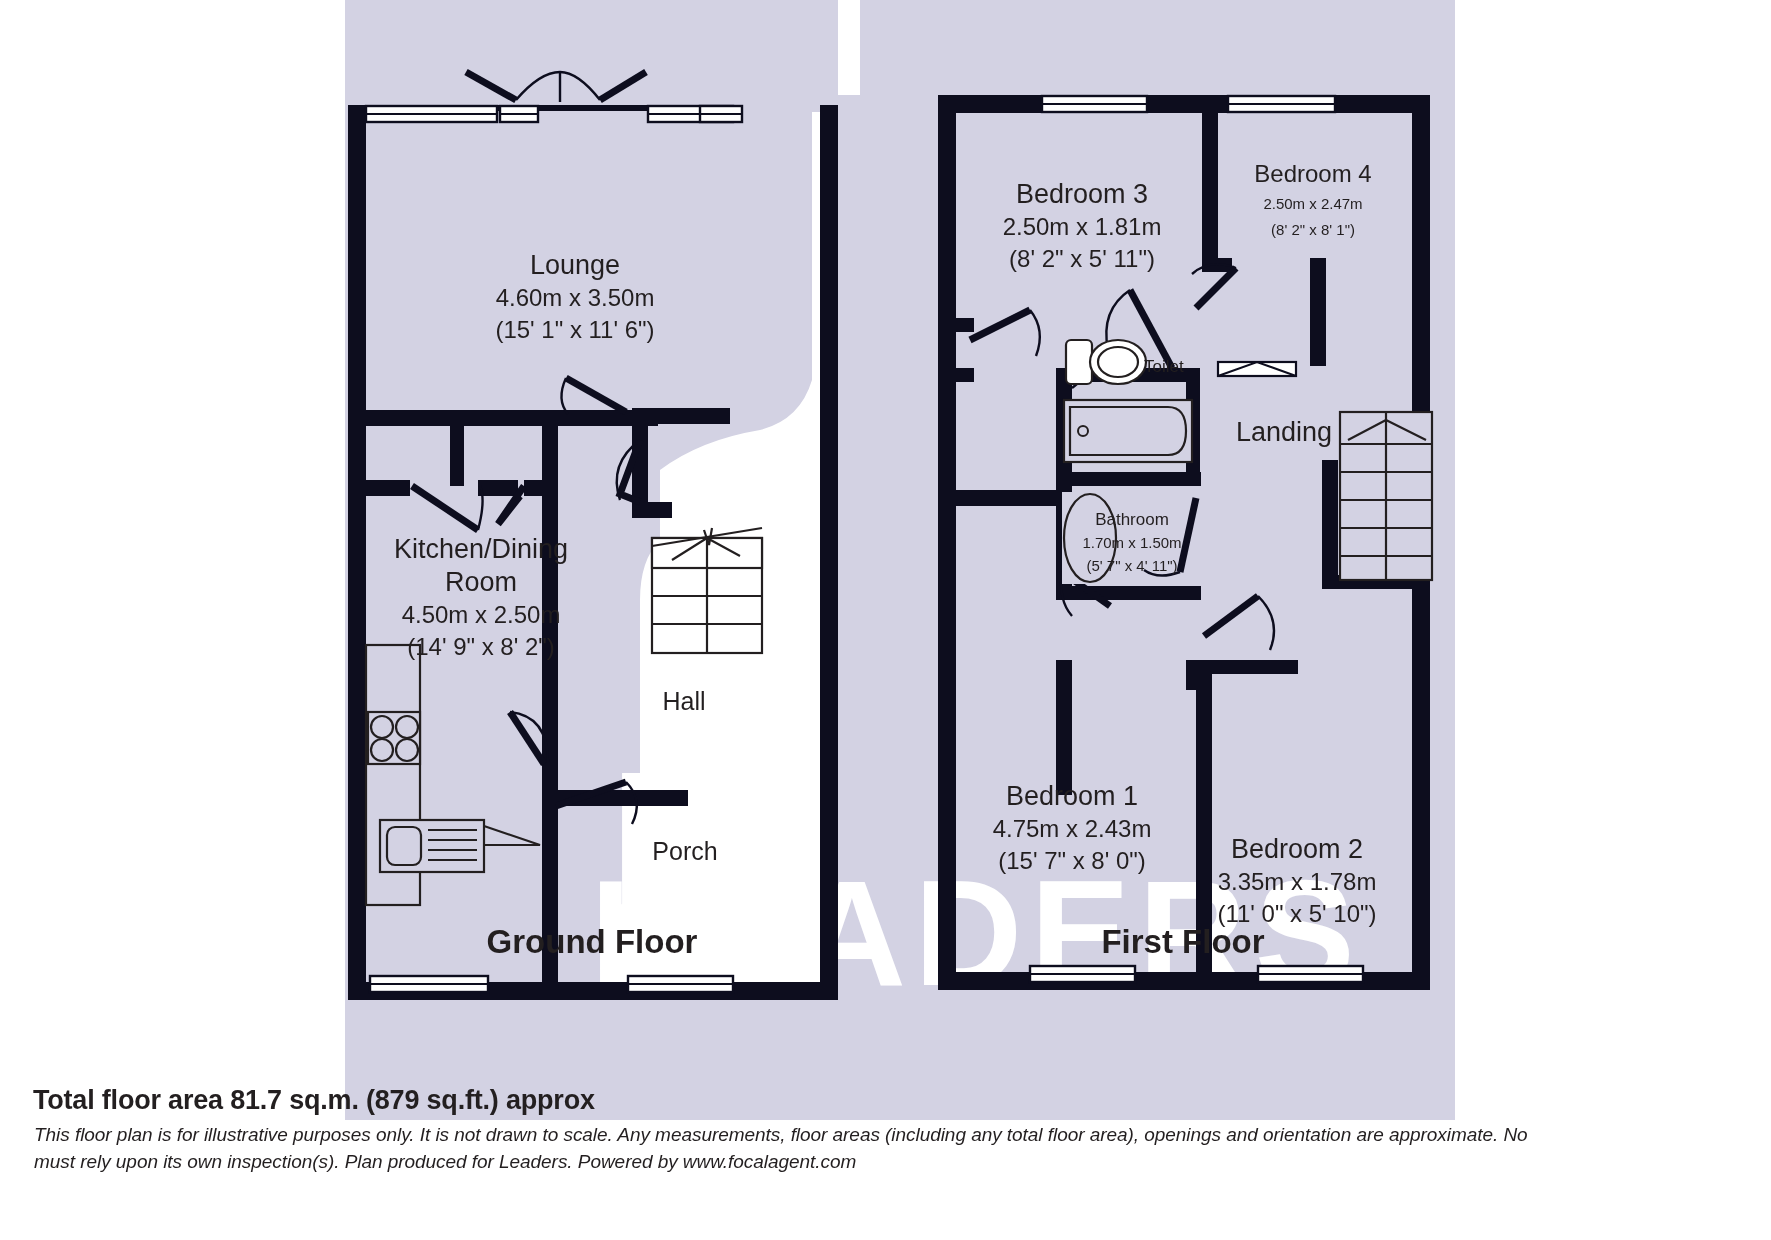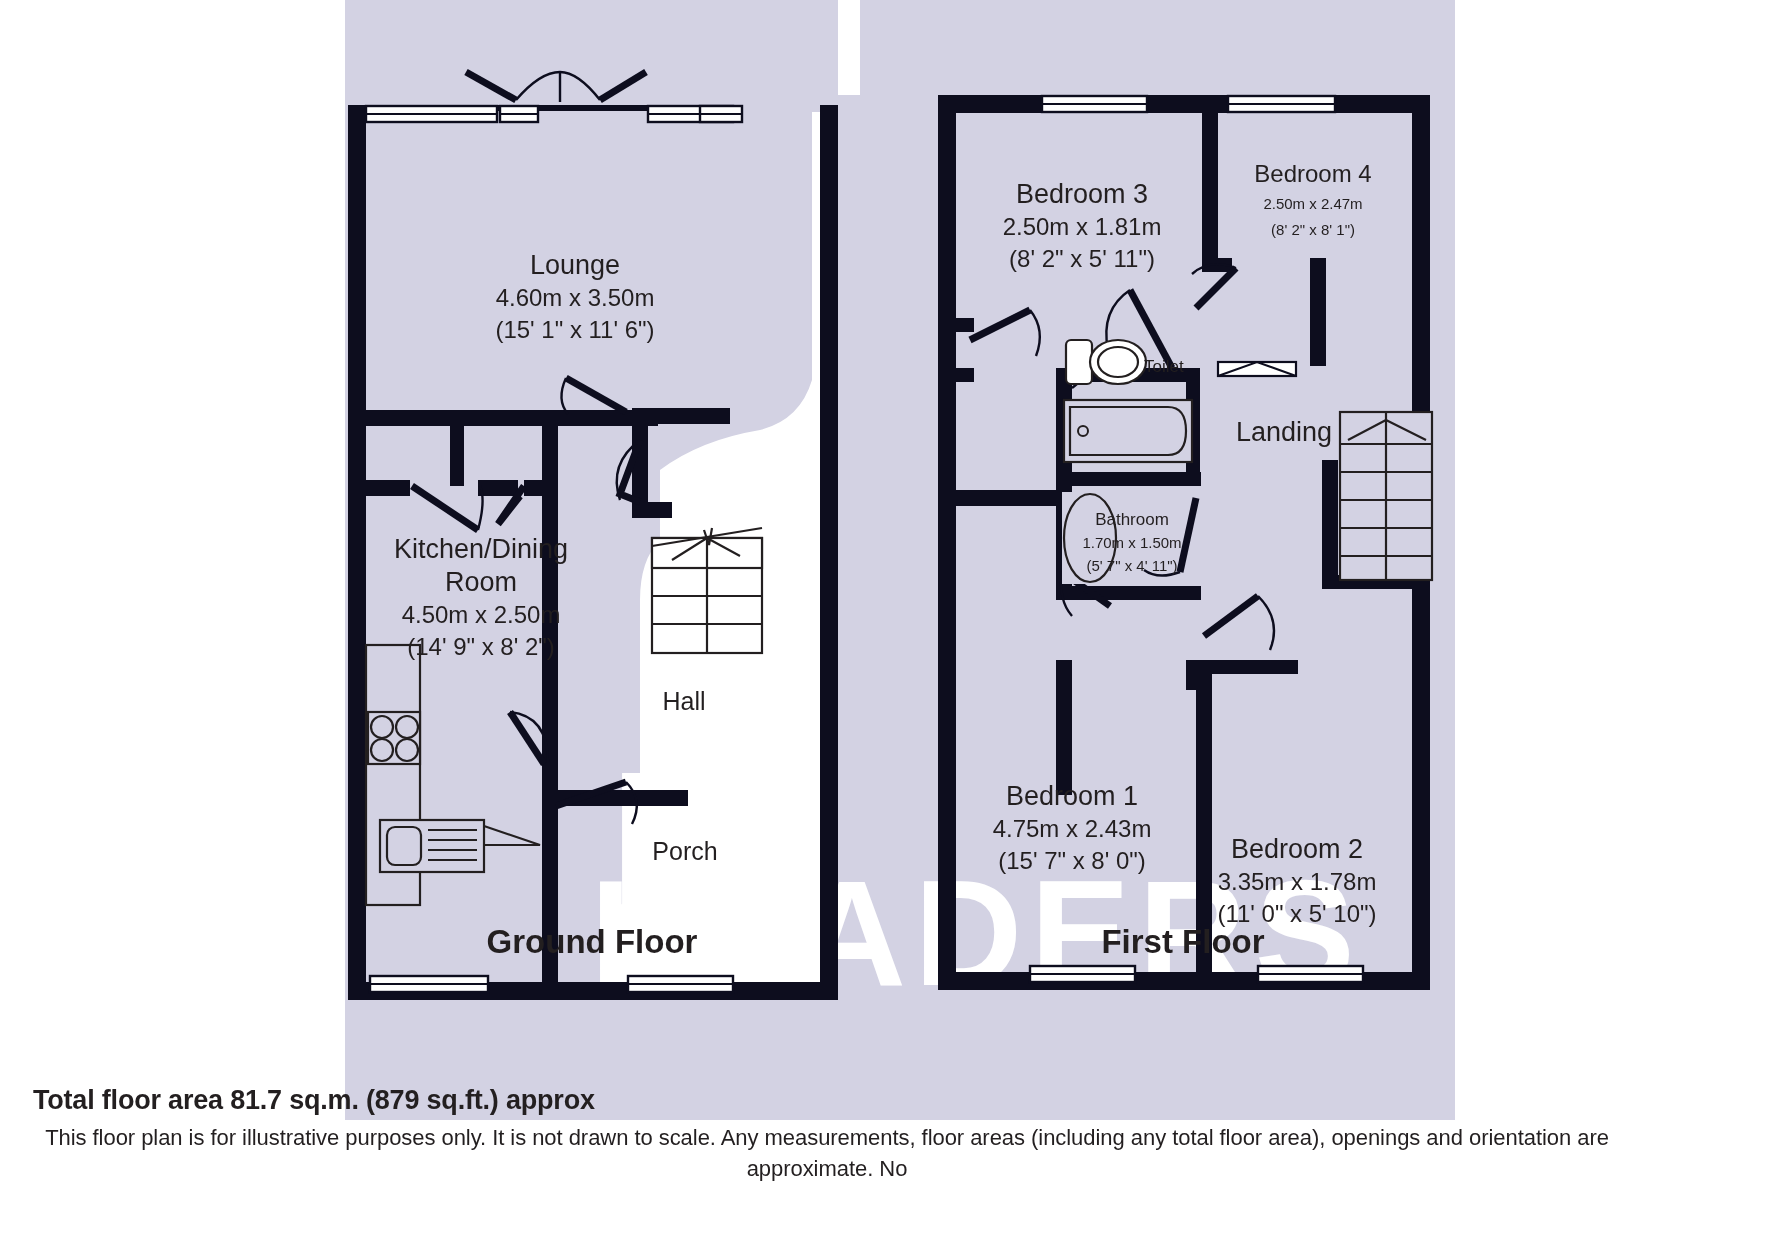--- a/index.html
+++ b/index.html
@@ -36,27 +36,28 @@
   .total-area {
     font-size: 27px;
     font-weight: bold;
     color: #231f20;
     text-align: left;
     margin-left: 33px;
     letter-spacing: -0.2px;
     line-height: 1.15;
   }
   .disclaimer {
-    font-size: 22px;
+    font-size: 19px;
     color: #231f20;
     line-height: 1.42;
     margin-top: 6px;
     padding: 0 34px;
-    text-align: center;
+    text-align: left;
     letter-spacing: -0.05px;
+    font-style: italic;
   }
   .floor-caption {
     font-weight: bold;
     font-size: 33px;
     fill: #231f20;
   }
   .room-name {
     font-size: 27px;
     fill: #231f20;
   }
@@ -422,15 +423,16 @@
       </g>
 
       <text class="floor-caption" x="1183" y="953" text-anchor="middle">First Floor</text>
     </g>
 
   </svg>
 
   <div class="footer">
     <div class="total-area">Total floor area 81.7 sq.m. (879 sq.ft.) approx</div>
     <div class="disclaimer">This floor plan is for illustrative purposes only. It is not drawn to scale. Any measurements, floor areas (including any total floor area), openings and orientation are approximate. No</div>
+    <div class="disclaimer" style="margin-top:0">must rely upon its own inspection(s). Plan produced for Leaders. Powered by www.focalagent.com</div>
   </div>
 
 </div>
 
 </body></html>

